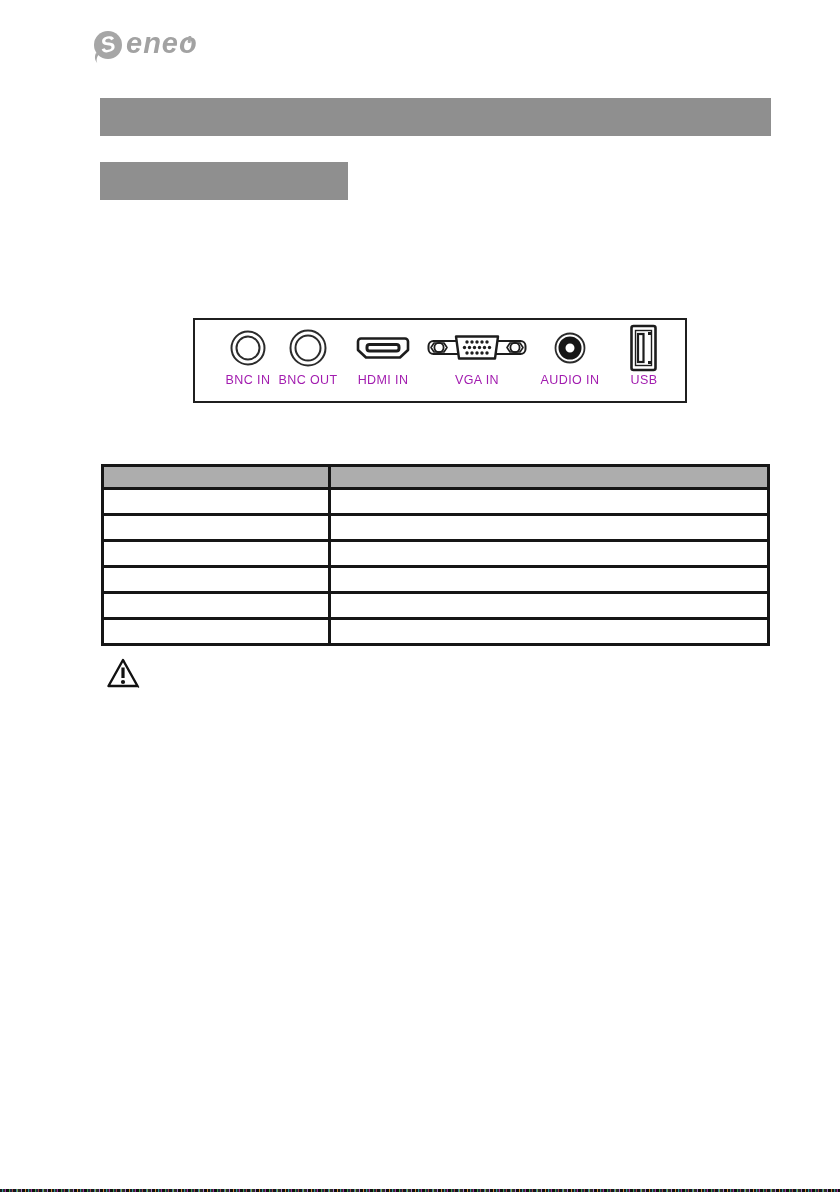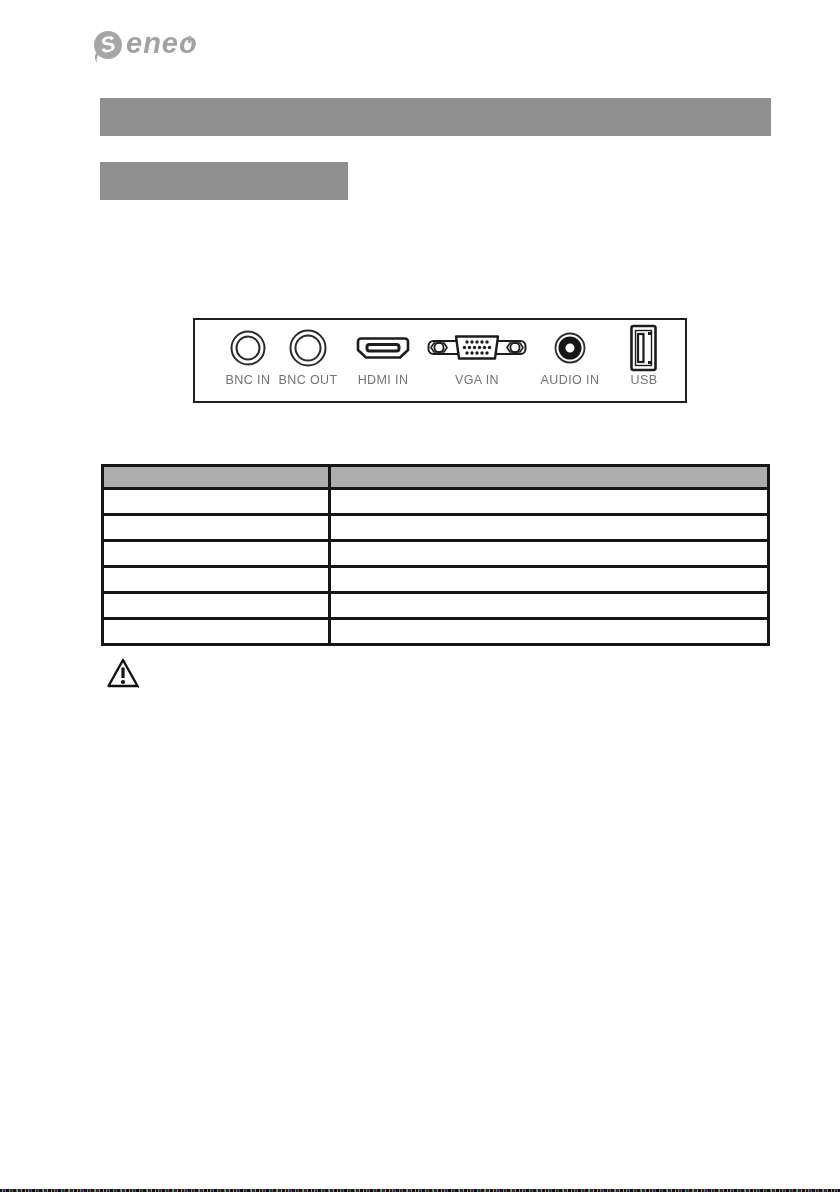--- a/index.html
+++ b/index.html
@@ -30,21 +30,21 @@
   .panel{
     left:193px;top:318px;width:494px;height:85px;
     border:2px solid #1f1f1f;box-sizing:border-box;background:#fff;
   }
   .connector{position:absolute;top:0;height:100%;width:0;}
   .connector .cicon{
     position:absolute;top:28px;left:0;transform:translate(-50%,-50%);
   }
   .connector .clabel{
     position:absolute;top:53px;left:0;transform:translateX(-50%);
-    white-space:nowrap;font-size:12.5px;color:#737373;letter-spacing:0.4px;
+    white-space:nowrap;font-size:12.5px;color:#a21caf;letter-spacing:0.4px;
   }
   .cx-1{left:53px;} .cx-2{left:113px;} .cx-3{left:188px;}
   .cx-4{left:282px;} .cx-5{left:375px;} .cx-6{left:449px;}
 
   
   .spec-table-wrap{left:101px;top:464px;width:669px;}
   table.spec{border-collapse:collapse;width:669px;table-layout:fixed;}
   table.spec th,table.spec td{border:3px solid #161616;padding:0;}
   table.spec th{height:20px;background:#adadad;}
   table.spec td{height:23px;background:#ffffff;}

